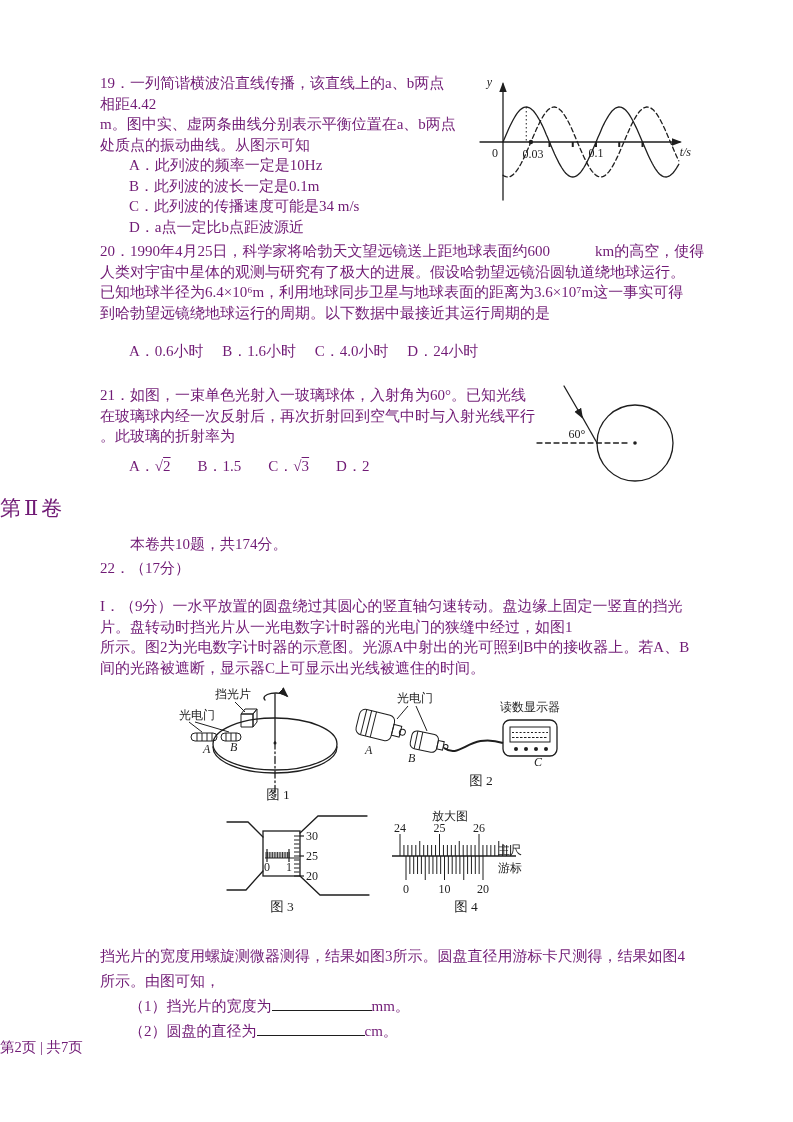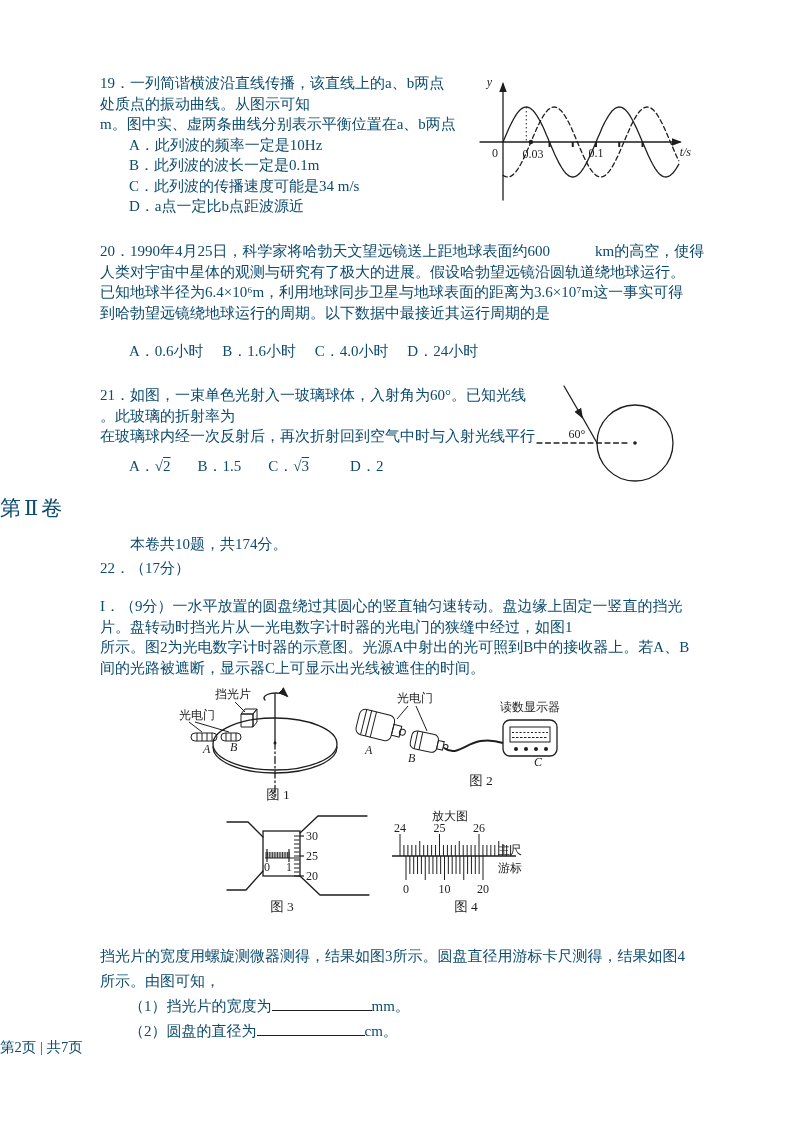--- a/index.html
+++ b/index.html
@@ -1,47 +1,48 @@
 <!DOCTYPE html>
 <html><head>
 <meta charset="utf-8">
 <style>
   *{margin:0;padding:0;box-sizing:border-box}
   html,body{background:#fff}
   .page{position:relative;width:711px;height:1122px;background:#fff;overflow:hidden;
-        font-family:"Liberation Serif","DejaVu Serif",serif;color:#0c4a6e}
+        font-family:"Liberation Serif","DejaVu Serif",serif;color:#701a75}
   .abs{position:absolute}
   .q{font-size:15px;line-height:20.5px;white-space:nowrap}
   .q .ln{white-space:nowrap}
   .opts{padding-left:29px}
   .heading{font-size:21px;letter-spacing:3px;text-align:left;width:793px}
   .meas{font-size:15px;line-height:25px;white-space:nowrap}
   .meas .item{padding-left:29px}
   .blank{display:inline-block;border-bottom:1.3px solid #1e1e1e;height:13px;vertical-align:baseline}
   .w1{width:100px}.w2{width:108px}
   .footer{width:793px;font-size:14.5px}
   svg{position:absolute;overflow:visible}
   svg .sk{fill:none;stroke:#1e1e1e;stroke-width:1.3;stroke-linecap:round}
   svg .thin{fill:none;stroke:#1e1e1e;stroke-width:1}
   svg text{font-family:"Liberation Serif","DejaVu Serif",serif;fill:#1e1e1e;font-size:12px}
   svg .cap{font-size:13.5px}
   .it{font-style:italic}
   .ol{text-decoration:overline}
   .grp{margin-right:27px}
-  .grpD{margin-left:14px}
+  .grpD{}
 </style>
 </head>
 <body>
 
 <div class="page">
 
   <div class="abs q" style="left:100px;top:73px">
     <div class="ln">19．一列简谐横波沿直线传播，该直线上的a、b两点</div>
+    <div class="ln">相距4.42</div>
+    <div class="ln">m。图中实、虚两条曲线分别表示平衡位置在a、b两点</div>
     <div class="ln">处质点的振动曲线。从图示可知</div>
-    <div class="ln">m。图中实、虚两条曲线分别表示平衡位置在a、b两点</div>
     <div class="opts" style="">
       <div class="ln">A．此列波的频率一定是10Hz</div>
       <div class="ln">B．此列波的波长一定是0.1m</div>
       <div class="ln">C．此列波的传播速度可能是34 m/s</div>
       <div class="ln">D．a点一定比b点距波源近</div>
     </div>
   </div>
 
   <svg style="left:478px;top:72px" width="215" height="145" viewBox="0 0 215 145">
     <defs>
@@ -74,22 +75,22 @@
     <div class="ln">人类对宇宙中星体的观测与研究有了极大的进展。假设哈勃望远镜沿圆轨道绕地球运行。</div>
     <div class="ln">已知地球半径为6.4×10⁶m，利用地球同步卫星与地球表面的距离为3.6×10⁷m这一事实可得</div>
     <div class="ln">到哈勃望远镜绕地球运行的周期。以下数据中最接近其运行周期的是</div>
     <div class="opts" style="margin-top:18px">
       <div class="ln">A．0.6小时　 B．1.6小时　 C．4.0小时　 D．24小时</div>
     </div>
   </div>
 
   <div class="abs q" style="left:100px;top:385px">
     <div class="ln">21．如图，一束单色光射入一玻璃球体，入射角为60°。已知光线</div>
+    <div class="ln">在玻璃球内经一次反射后，再次折射回到空气中时与入射光线平行</div>
     <div class="ln">。此玻璃的折射率为</div>
-    <div class="ln">在玻璃球内经一次反射后，再次折射回到空气中时与入射光线平行</div>
     <div class="opts" style="margin-top:9px">
       <span class="grp"><span>A．</span><span>√</span><span class="ol">2</span></span><span class="grp"><span>B．</span><span>1.5</span></span><span class="grp"><span>C．</span><span>√</span><span class="ol">3</span></span><span class="grp grpD"><span>D．</span><span>2</span></span>
     </div>
   </div>
 
   <svg style="left:530px;top:376px" width="165" height="130" viewBox="0 0 165 130">
     <circle class="sk" cx="105" cy="67" r="38"></circle>
     <line class="sk" x1="7" y1="67" x2="100" y2="67" stroke-dasharray="5 3.5"></line>
     <circle cx="105" cy="67" r="1.8" fill="#1e1e1e"></circle>
     <line class="sk" x1="34" y1="10" x2="52" y2="41" marker-end="url(#ah)"></line>

